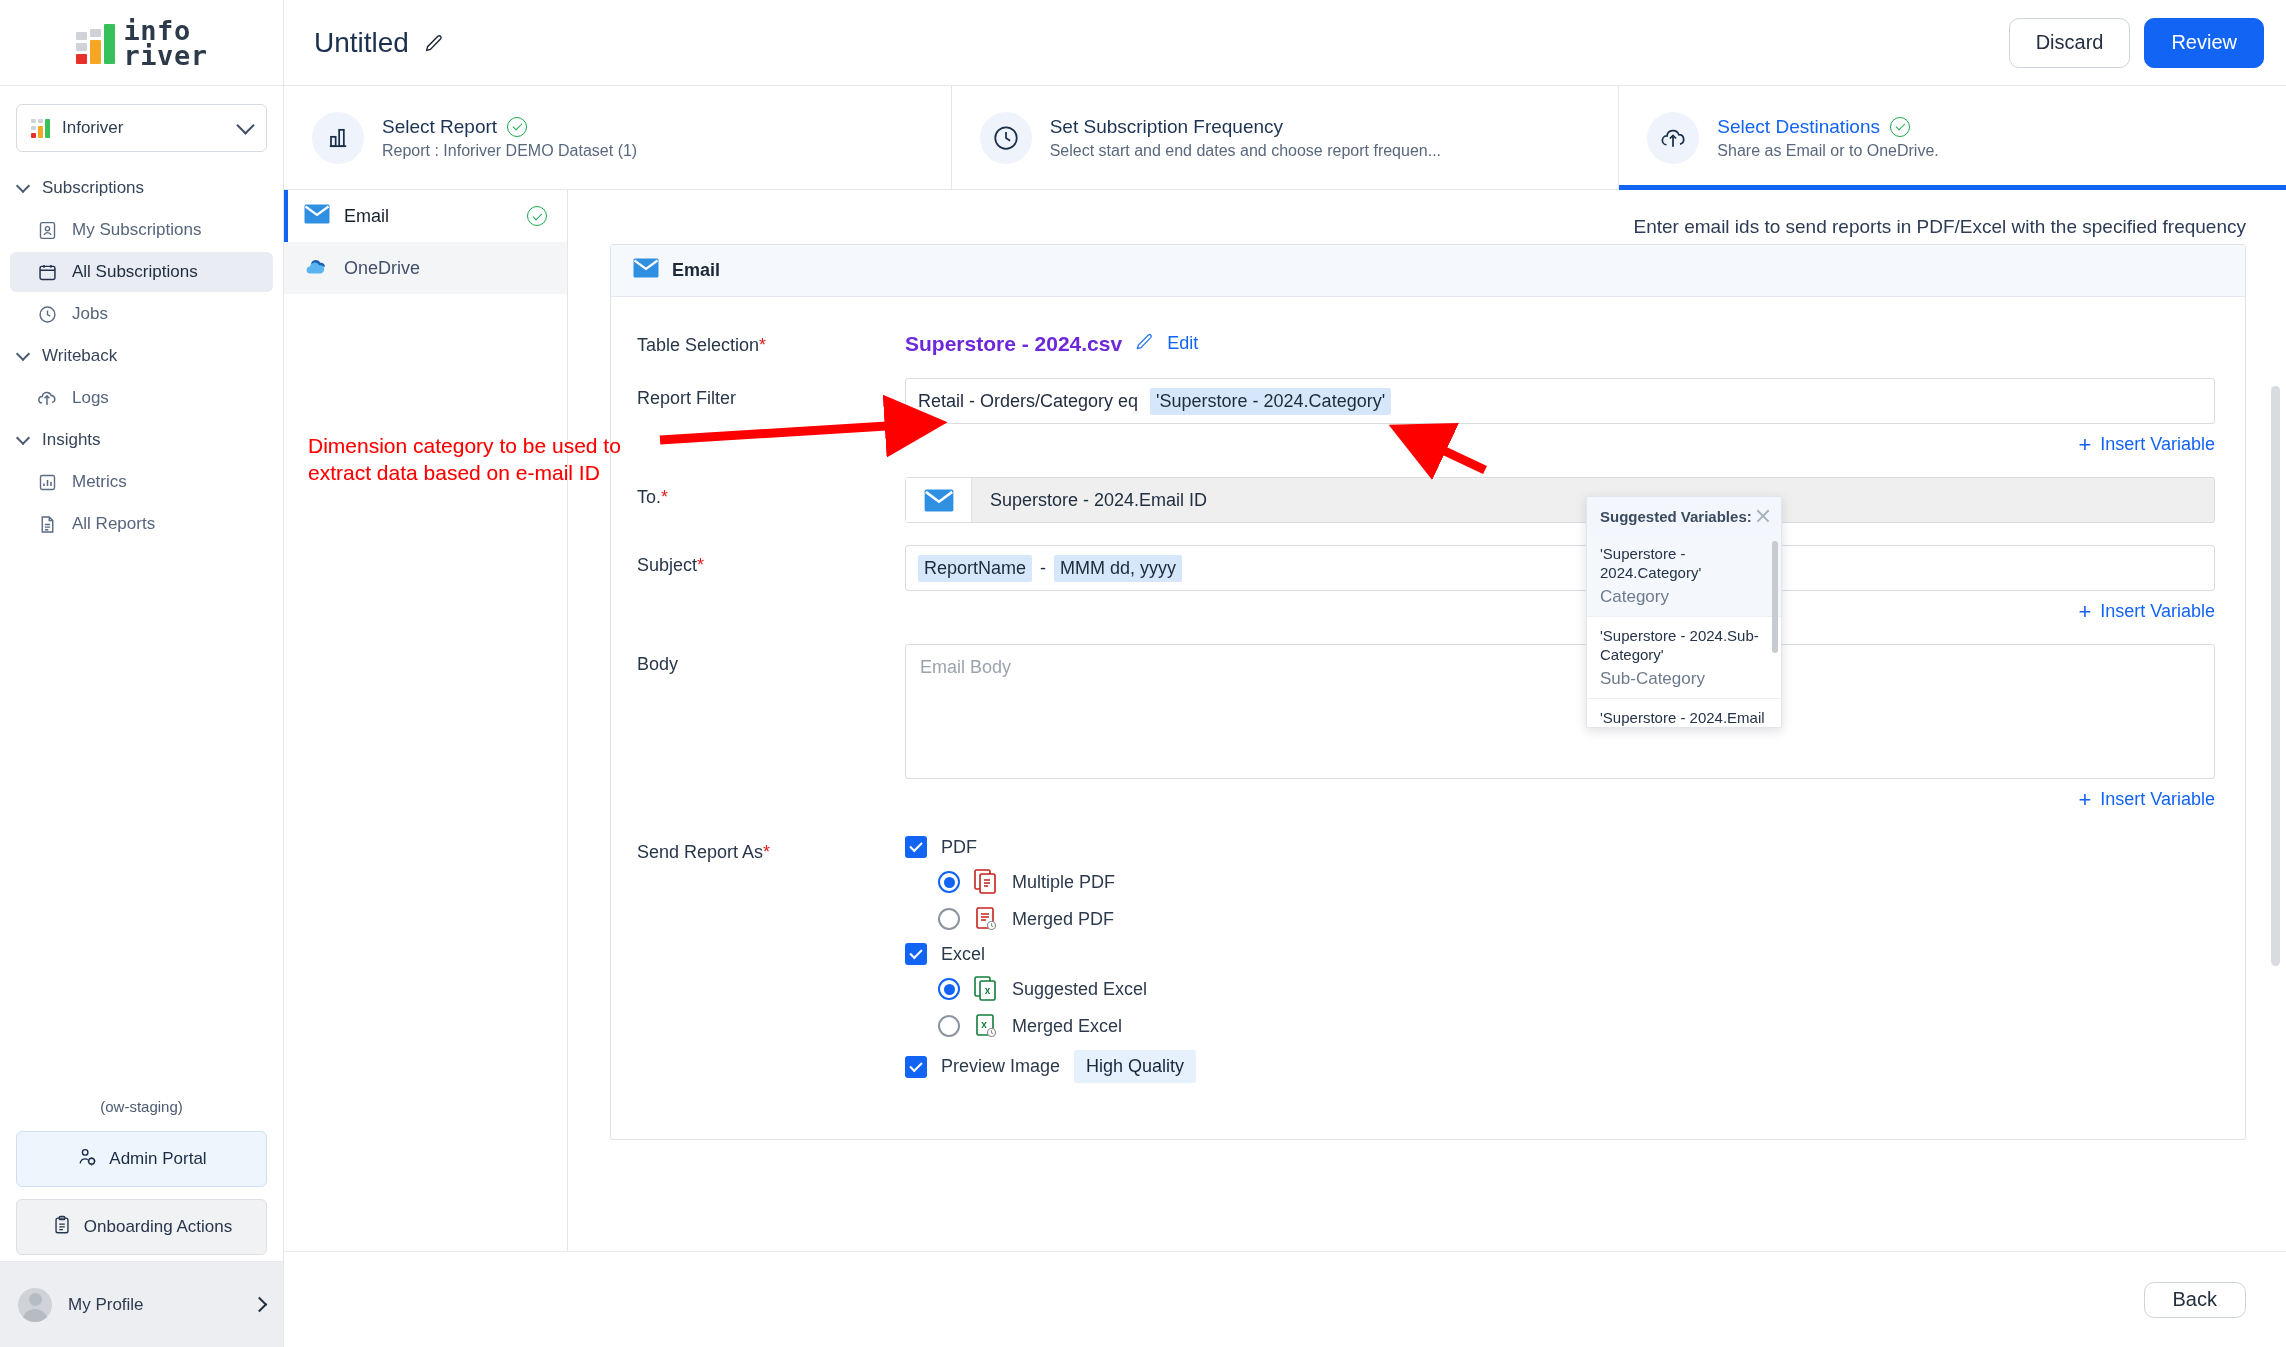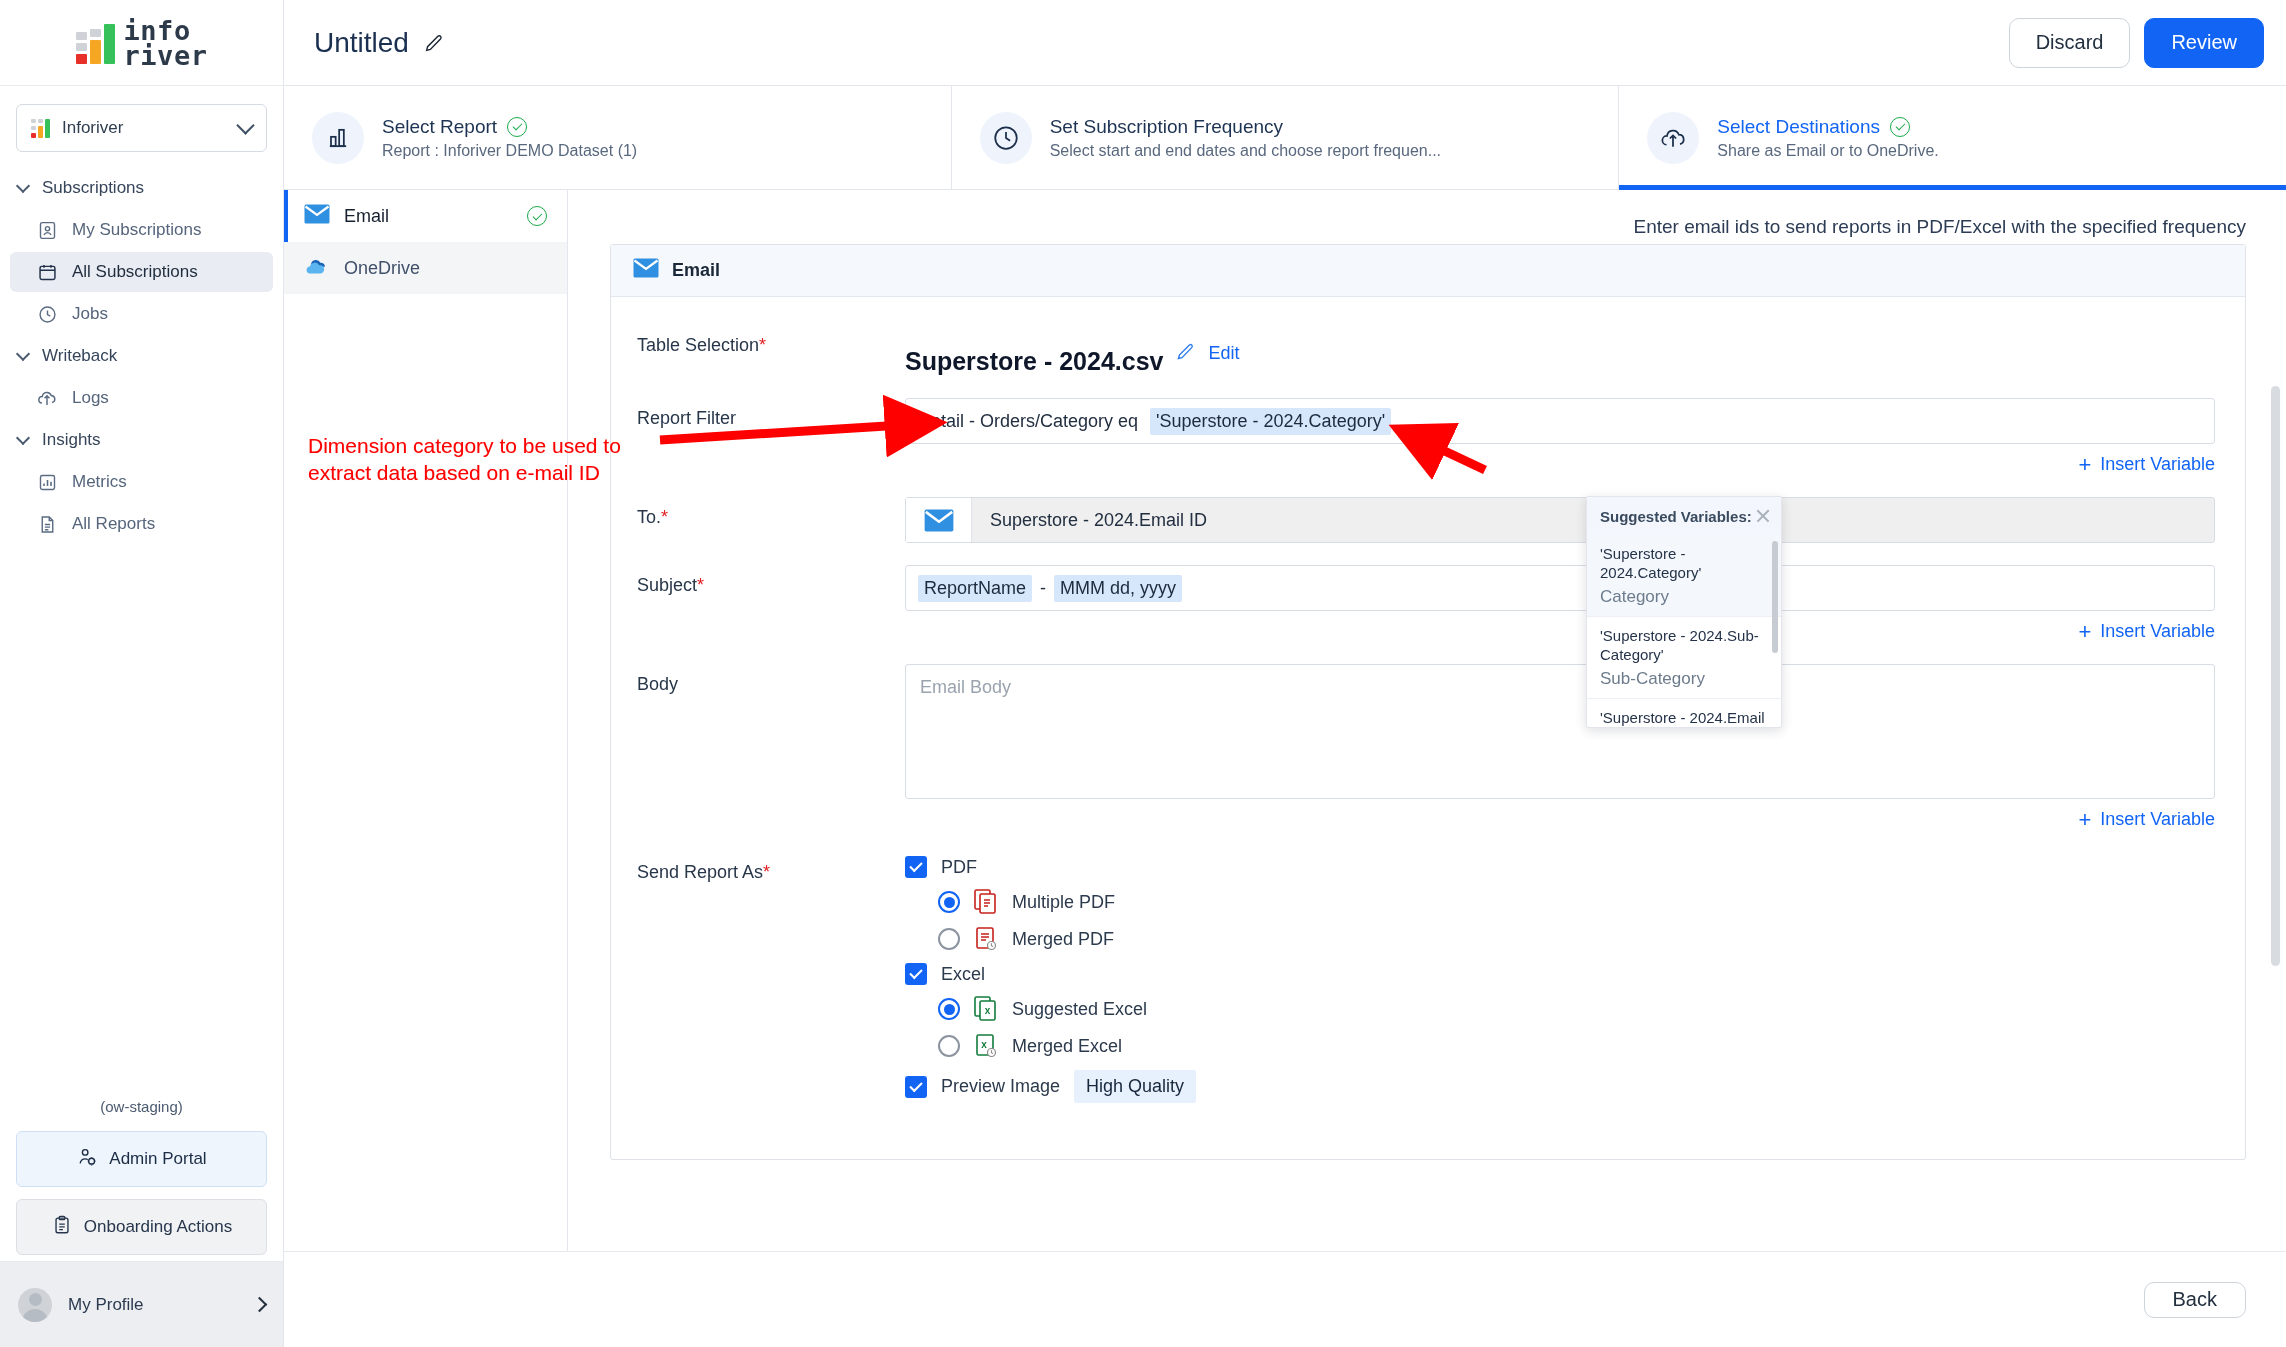--- a/index.html
+++ b/index.html
@@ -168,21 +168,21 @@
     font-size: 18px; color: #1b2838; font-weight: 700;
   }
   .panel-body { padding: 28px 30px 34px 26px; }
   .row { display: flex; align-items: flex-start; margin-bottom: 22px; }
   .row-label {
     width: 268px; flex: 0 0 268px; font-size: 18px; color: #28364a; padding-top: 10px;
   }
   .req { color: #e02020; }
   .row-field { flex: 1; min-width: 0; }
   .static-value { display: flex; align-items: center; gap: 12px; padding-top: 6px; }
-  .static-value .val { font-size: 25px; color: #0f172a; font-weight: 700; margin-top: 16px; }
+  .static-value .val { font-size: 21px; color: #6d28d9; font-weight: 700; }
   .edit-link { font-size: 18px; color: #1264f5; cursor: pointer; }
   .input {
     min-height: 46px; border: 1px solid #d8dde4; border-radius: 3px; background: #fff;
     display: flex; align-items: center; padding: 0 12px; font-size: 18px; color: #222f40;
     gap: 2px;
   }
   .chip {
     background: #d6e6fb; border-radius: 2px; padding: 3px 6px; font-size: 18px; color: #1d2b3c;
   }
   .input-grey { background: #efefef; border: 1px solid #d8dde4; }

